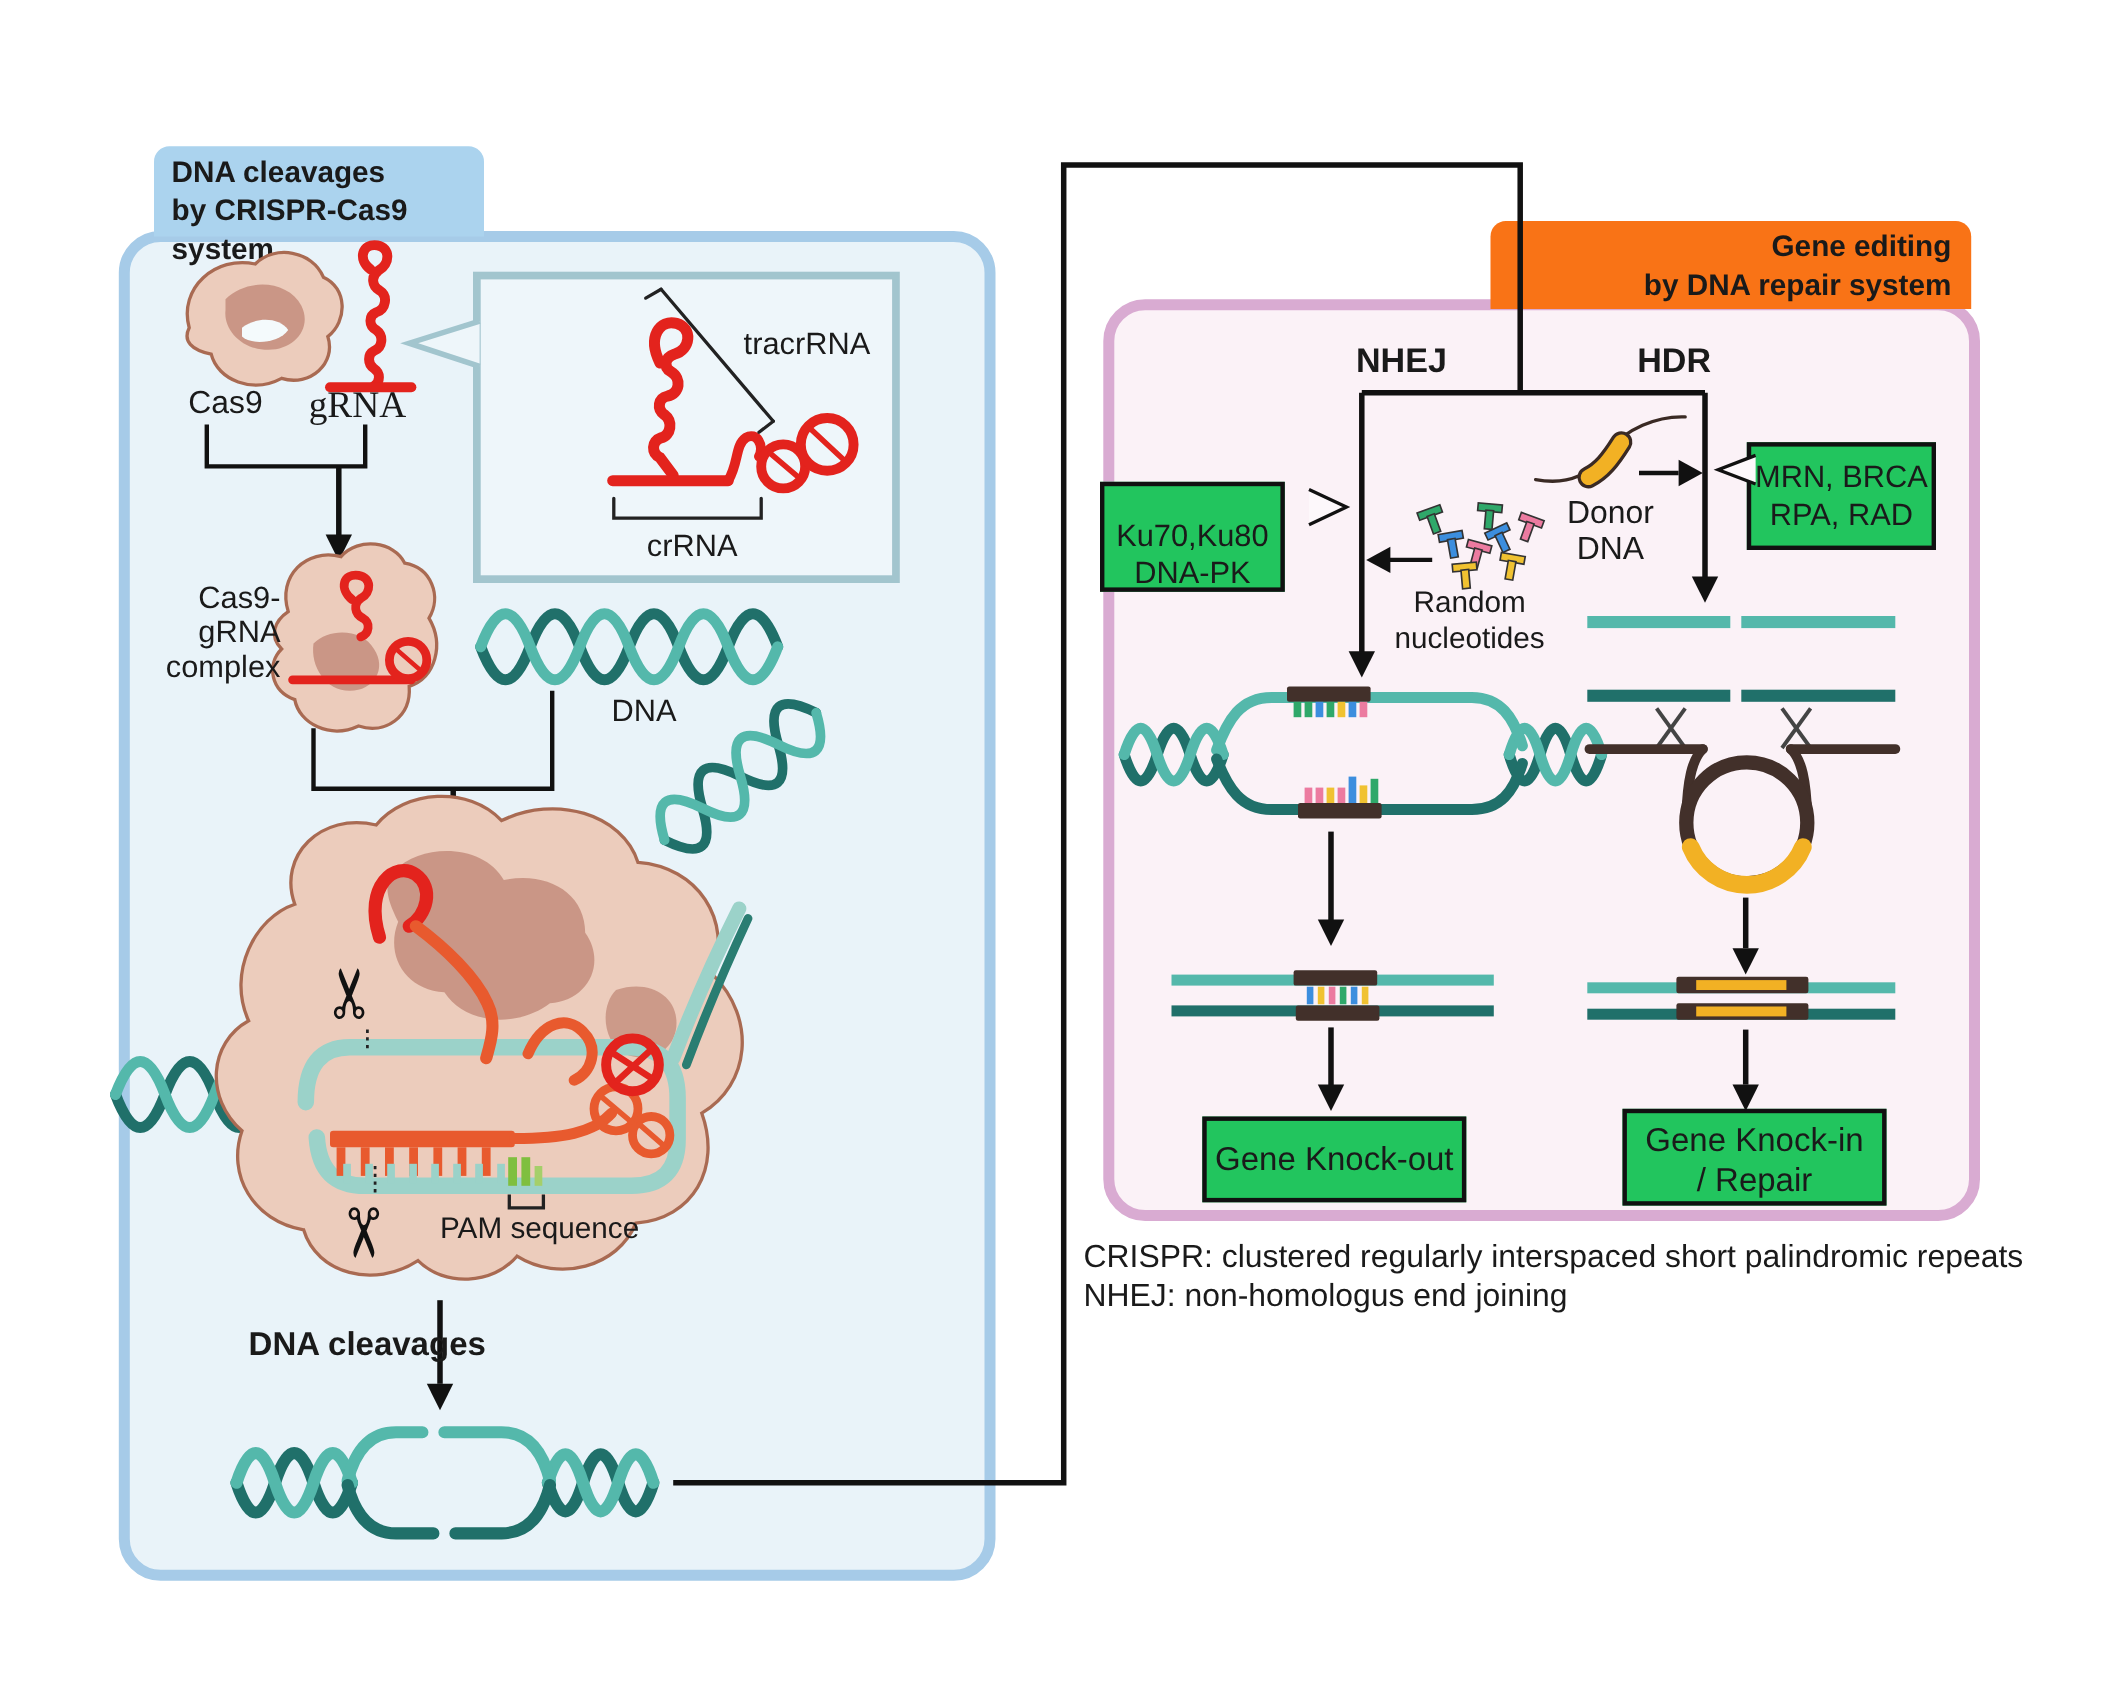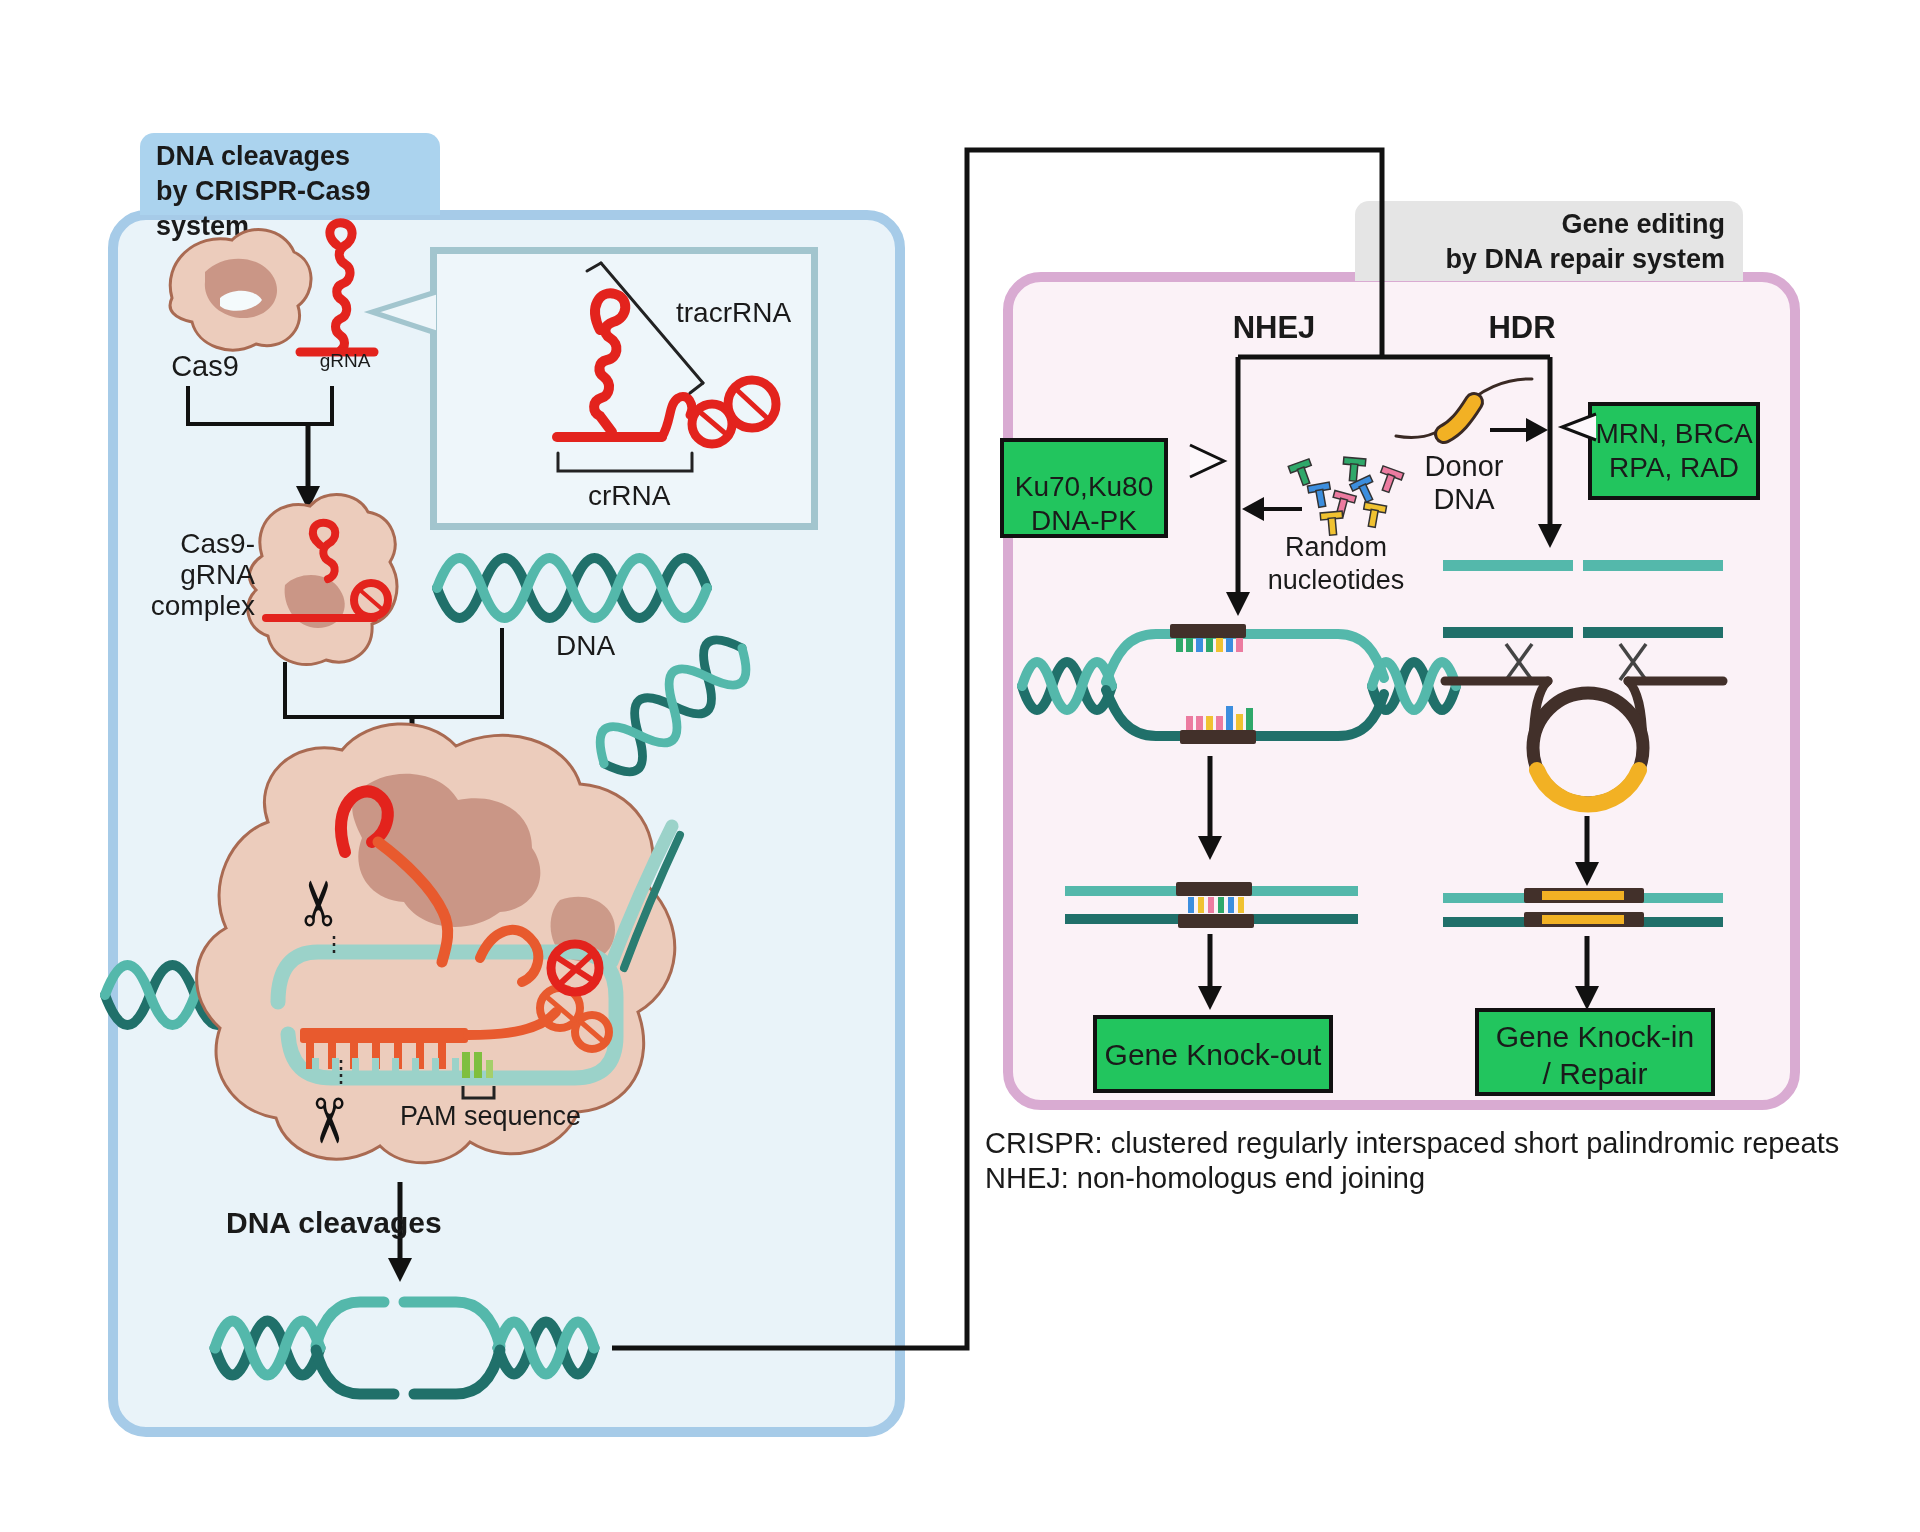--- a/index.html
+++ b/index.html
@@ -6,21 +6,21 @@
   .canvas{position:relative;width:1920px;height:1532px;background:#ffffff;overflow:hidden;
           font-family:"Liberation Sans", sans-serif;color:#1a1a1a;}
   .abs{position:absolute;}
   
   .left-panel{left:108px;top:210px;width:797px;height:1227px;background:#e9f3f9;
               border:10px solid #a6cbe8;border-radius:38px;box-sizing:border-box;z-index:1;}
   .left-title{left:140px;top:133px;width:300px;height:82px;background:#abd3ee;border-radius:14px 14px 0 0;
               z-index:2;padding:6px 0 0 16px;box-sizing:border-box;font-size:27px;font-weight:bold;line-height:35px;}
   .right-panel{left:1003px;top:272px;width:797px;height:838px;background:#fbf2f7;
                border:10px solid #d9abd2;border-radius:38px;box-sizing:border-box;z-index:1;}
-  .right-title{left:1355px;top:201px;width:388px;height:80px;background:#e5e5e5;border-radius:14px 14px 0 0;
+  .right-title{left:1355px;top:201px;width:437px;height:80px;background:#f97316;border-radius:14px 14px 0 0;
                z-index:2;padding:6px 18px 0 0;box-sizing:border-box;font-size:27px;font-weight:bold;
                line-height:35px;text-align:right;}
   .inset-box{left:430px;top:247px;width:388px;height:283px;background:#eef6fa;
              border:7px solid #a2c5ce;box-sizing:border-box;z-index:2;}
   
   .lbl{z-index:5;font-size:28px;}
   .bold{font-weight:bold;}
   .ctr{text-align:center;}
   .rgt{text-align:right;}
   
@@ -374,21 +374,21 @@
     <g>
       <line x1="1587" y1="936" x2="1587" y2="986" stroke="#111" stroke-width="5"></line>
       <polygon points="1575,986 1599,986 1587,1010" fill="#111"></polygon>
     </g>
   </svg>
 
   <span class="abs scissors" style="left:294px;top:872px;transform:rotate(-90deg);">✂</span>
   <span class="abs scissors" style="left:302px;top:1090px;transform:rotate(90deg);">✂</span>
 
   <div class="abs lbl ctr" style="left:160px;top:350px;width:90px;font-size:29px;">Cas9</div>
-  <div class="abs lbl ctr" style="left:300px;top:350px;width:90px;font-size:19px;">gRNA</div>
+  <div class="abs lbl ctr" style="left:280px;top:350px;width:90px;font-size:34px;font-family:Liberation Serif, serif;">gRNA</div>
   <div class="abs lbl" style="left:676px;top:297px;">tracrRNA</div>
   <div class="abs lbl" style="left:588px;top:480px;">crRNA</div>
   <div class="abs lbl rgt" style="left:110px;top:528px;width:145px;line-height:31px;">
     <div>Cas9-gRNA</div>
     <div>complex</div>
   </div>
   <div class="abs lbl" style="left:556px;top:630px;">DNA</div>
   <div class="abs lbl" style="left:400px;top:1101px;font-size:27px;">PAM sequence</div>
   <div class="abs lbl bold" style="left:226px;top:1206px;font-size:30px;">DNA cleavages</div>
 

